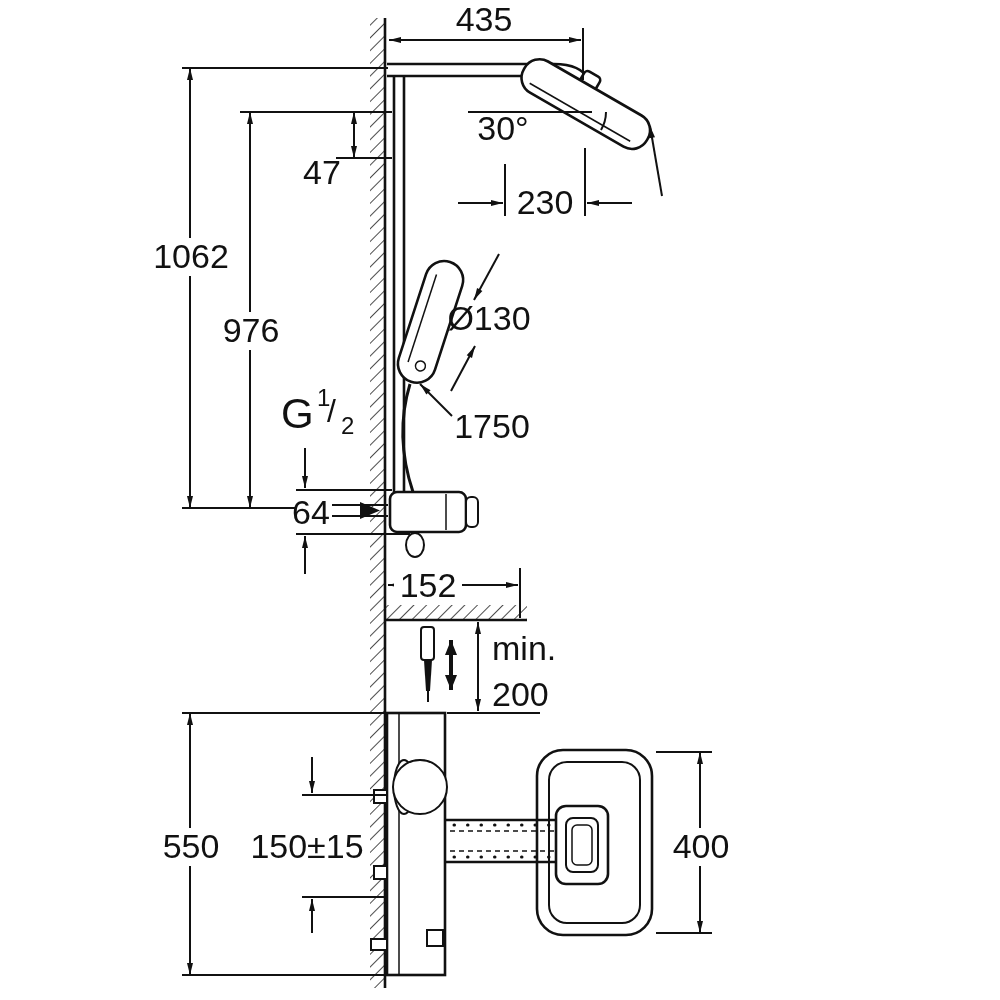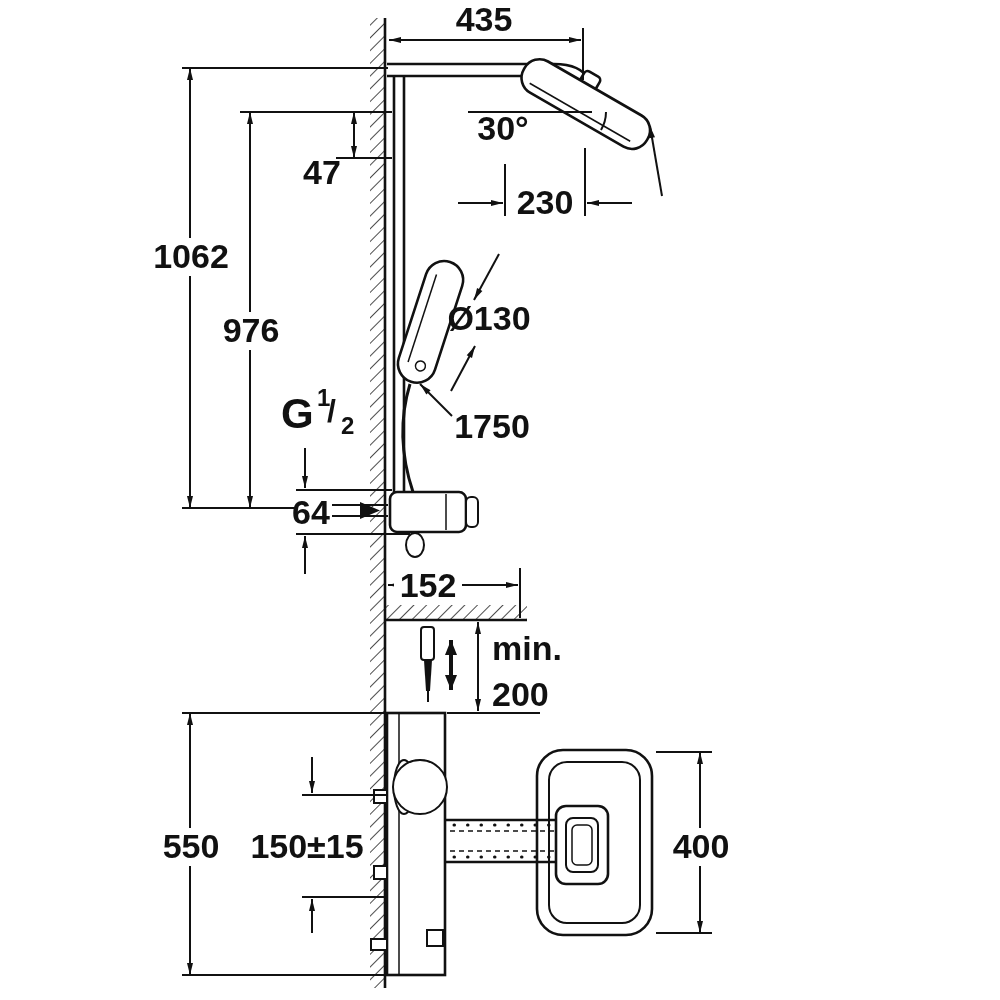--- a/index.html
+++ b/index.html
@@ -1,18 +1,18 @@
 <!DOCTYPE html>
 <html><head>
 <meta charset="utf-8">
 <title>Drawing</title>
 <style>
   html,body{margin:0;padding:0;background:#ffffff;}
   .canvas{width:1000px;height:1000px;background:#ffffff;position:relative;overflow:hidden;
-          font-family:"Liberation Sans",sans-serif;font-weight:bold;}
+          font-family:"Liberation Sans",sans-serif;}
   svg{display:block;}
   svg text{font-family:"Liberation Sans",sans-serif;fill:#111111;}
   .num{font-size:34px;text-anchor:middle;}
   .numL{font-size:34px;text-anchor:start;}
   .fG{font-size:42px;text-anchor:start;}
   .fSup{font-size:24px;text-anchor:start;}
   .fSlash{font-size:32px;text-anchor:start;}
   .ln{stroke:#111111;stroke-width:2;fill:none;}
   .ob{stroke:#111111;stroke-width:2.6;fill:none;}
   .obf{stroke:#111111;stroke-width:2.6;fill:#ffffff;}

